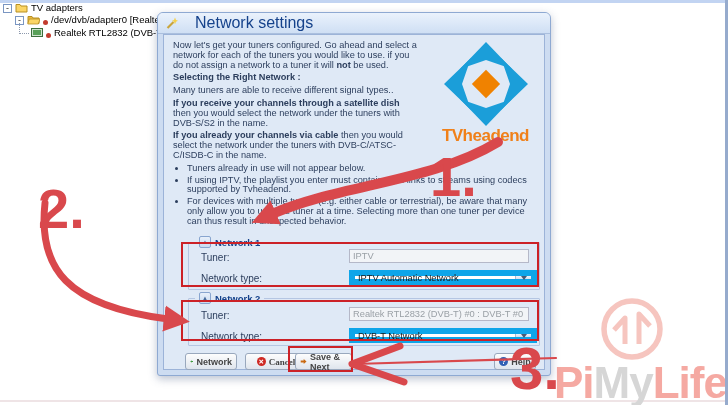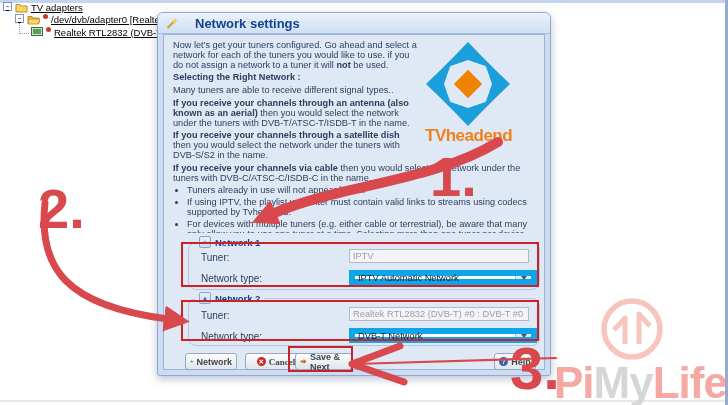--- a/index.html
+++ b/index.html
@@ -5,55 +5,55 @@
   html,body{margin:0;padding:0;}
   .screen{position:relative;width:728px;height:405px;background:#ffffff;overflow:hidden;
           font-family:"Liberation Sans",sans-serif;}
   
   .edge-top{position:absolute;left:0;top:0;width:728px;height:3px;background:#c2d4f2;z-index:2;}
   .edge-right{position:absolute;right:0;top:0;width:3px;height:405px;background:#96abcd;z-index:60;}
   .edge-bottom{position:absolute;left:0;top:400px;width:728px;height:2px;background:#efe4e6;z-index:2;}
 
   
   .tree{position:absolute;left:0;top:0;z-index:5;font-size:9.5px;color:#000;}
-  .trow{position:absolute;display:flex;align-items:flex-start;gap:3px;white-space:nowrap;cursor:default;text-decoration:underline;}
+  .trow{position:absolute;display:flex;align-items:flex-end;gap:3px;white-space:nowrap;cursor:default;}
   #trow1{left:3px;top:2px;}
   #trow2{left:15px;top:14px;}
   #trow3{left:31px;top:27px;}
   .exp{width:9px;height:9px;box-sizing:border-box;border:1px solid #7a96c2;background:#fff;
        font-size:9px;line-height:6px;text-align:center;color:#333;}
   .exp::before{content:"-";}
   .dot{width:5px;height:5px;border-radius:50%;background:#c23b2e;flex:0 0 auto;}
   .connector{position:absolute;left:19px;top:23px;width:9px;height:10px;
              border-left:1px dotted #8d99ad;border-bottom:1px dotted #8d99ad;z-index:4;}
 
   
   .dialog{position:absolute;left:157px;top:12px;width:394px;height:364px;z-index:10;
           background:#cddcf1;border:1px solid #8ea9d2;border-radius:6px 6px 3px 3px;
           box-shadow:0 3px 9px rgba(60,80,120,.35);box-sizing:border-box;}
   .dlg-header{height:20px;display:flex;align-items:center;gap:5px;padding:0 7px;
               background:linear-gradient(#eaf2fc,#cfdff4);border-radius:5px 5px 0 0;
               border-bottom:1px solid #aabfde;}
-  .dlg-title{font-size:13px;font-weight:bold;color:#15428b;padding-left:12px;}
+  .dlg-title{font-size:16px;font-weight:normal;color:#15428b;padding-left:12px;}
   .dlg-body{position:absolute;left:5px;right:5px;top:21px;bottom:5px;background:#dfe9f6;
             border:1px solid #9cb3d8;box-sizing:border-box;}
   .content-text{position:absolute;left:9px;top:6px;width:356px;height:192px;overflow:hidden;
                 font-size:9.2px;line-height:9.8px;color:#2c3e5d;}
   .content-text p{margin:0 0 3px 0;}
   .content-text ul{margin:2px 0 0 0;padding-left:14px;}
   .content-text li{margin-bottom:2px;}
   b{font-weight:bold;}
 
   
-  .tvh-logo{float:right;width:104px;margin:0 0 4px 6px;text-align:left;}
+  .tvh-logo{float:right;width:104px;margin:0 0 4px 6px;text-align:right;}
   .tvh-caption{font-size:17px;font-weight:bold;color:#f08019;letter-spacing:-0.5px;margin-top:1px;}
 
   
   .fset{position:absolute;left:30px;width:352px;height:48px;border:1px solid #b5c6e2;
-        border-radius:8px;box-sizing:border-box;}
+        border-radius:1px;box-sizing:border-box;}
   #fset1{top:229px;}
   #fset2{top:285px;}
   .legend{position:absolute;top:-7px;left:6px;display:flex;align-items:center;gap:4px;
           background:#dfe9f6;padding:0 4px;}
   .legend-label{font-size:9.5px;font-weight:bold;color:#15428b;}
   .tool{width:12px;height:12px;box-sizing:border-box;border:1px solid #88a5cf;border-radius:2px;
         background:linear-gradient(#e8f0fa,#c9dbf1);font-size:6px;line-height:10px;text-align:center;
         color:#44689a;cursor:pointer;}
   .tool::before{content:"▲";}
   .frow-label{position:absolute;left:12px;font-size:10px;color:#2c3e5d;}
@@ -160,23 +160,22 @@
             <use href="#pa" transform="rotate(180 43 43)"></use>
             <use href="#pa" transform="rotate(270 43 43)"></use>
             <rect x="33" y="33" width="20" height="20" fill="#f08200" transform="rotate(45 43 43)"></rect>
           </svg>
           <div class="tvh-caption">TVheadend</div>
         </div>
 
         <p><span>Now let's get your tuners configured. Go ahead and select a network for each of the tuners you would like to use. if you do not assign a network to a tuner it will </span><b>not</b><span> be used.</span></p>
         <p><span></span><b>Selecting the Right Network :</b><span></span></p>
         <p><span>Many tuners are able to receive different signal types..</span><b></b><span></span></p>
-        <p><span></span><b>If you receive your channels through an antenna (also known as an aerial)</b><span> then you would select the network under the tuners with DVB-T/ATSC-T/ISDB-T in the name.</span></p>
         <p><span></span><b>If you receive your channels through a satellite dish</b><span> then you would select the network under the tuners with DVB-S/S2 in the name.</span></p>
-        <p><span></span><b>If you receive your channels via cable</b><span> then you would select the network under the tuners with DVB-C/ATSC-C/ISDB-C in the name.</span></p>
+        <p><span></span><b>If you already your channels via cable</b><span> then you would select the network under the tuners with DVB-C/ATSC-C/ISDB-C in the name.</span></p>
         <ul>
           <li>Tuners already in use will not appear below.</li>
           <li>If using IPTV, the playlist you enter must contain valid links to streams using codecs supported by Tvheadend.</li>
           <li>For devices with multiple tuners (e.g. either cable or terrestrial), be aware that many only allow you to use one tuner at a time. Selecting more than one tuner per device can thus result in unexpected behavior.</li>
         </ul>
       </div>
     </div>
 
     <div class="fset" id="fset1">
       <div class="legend">

